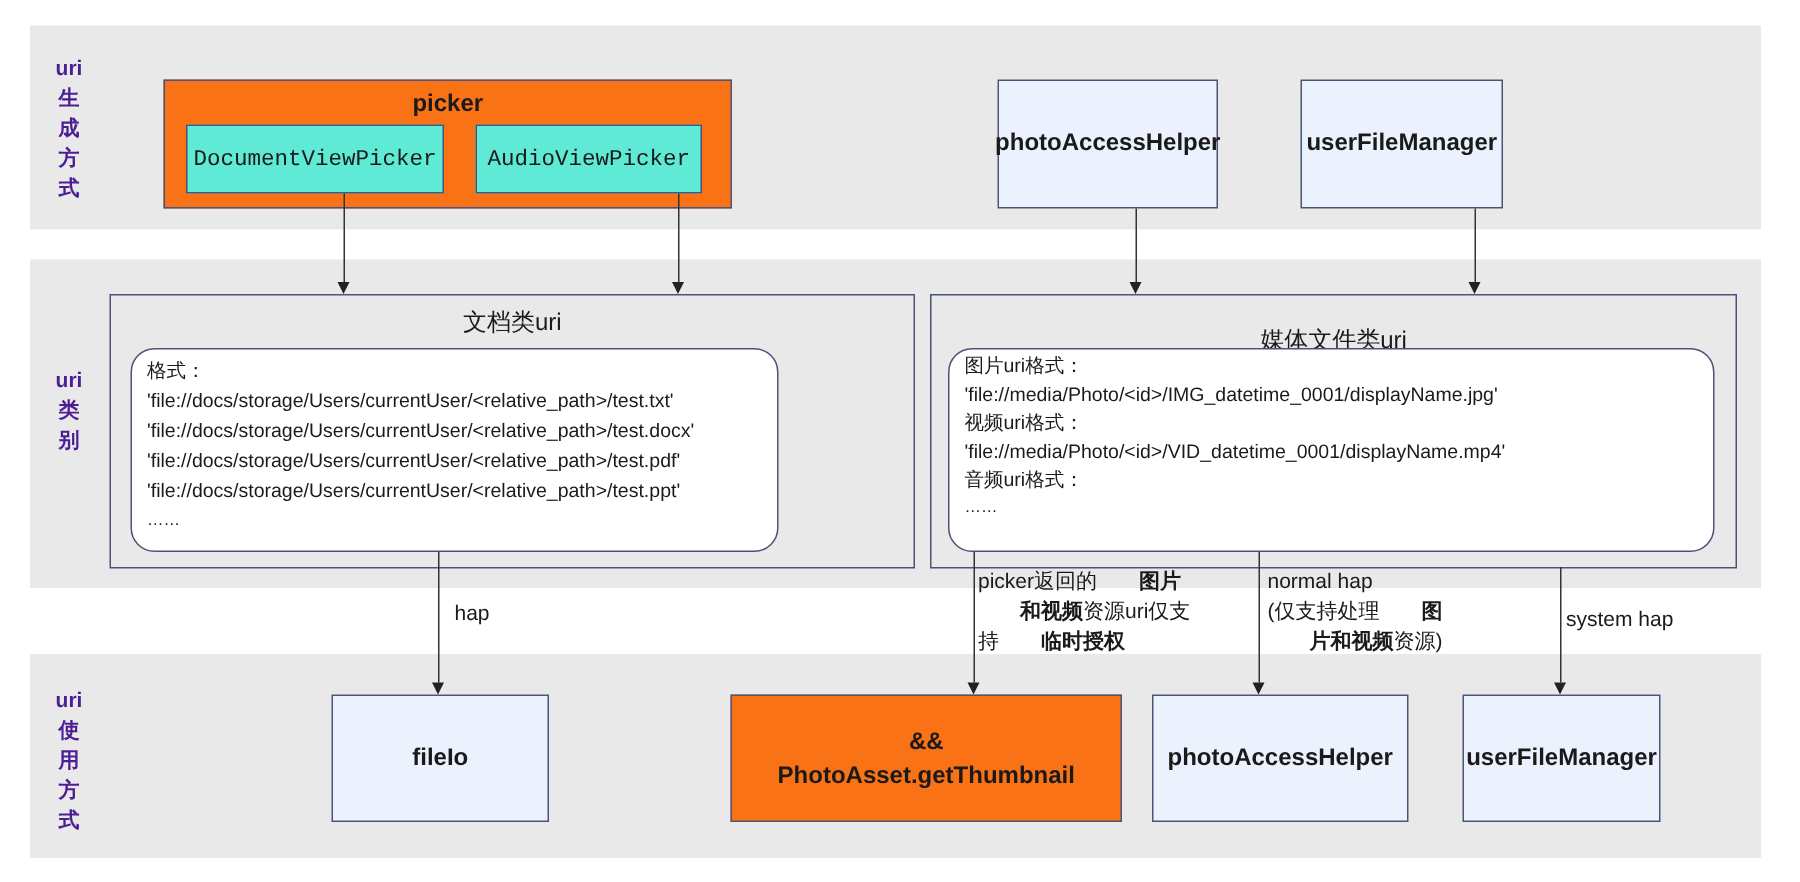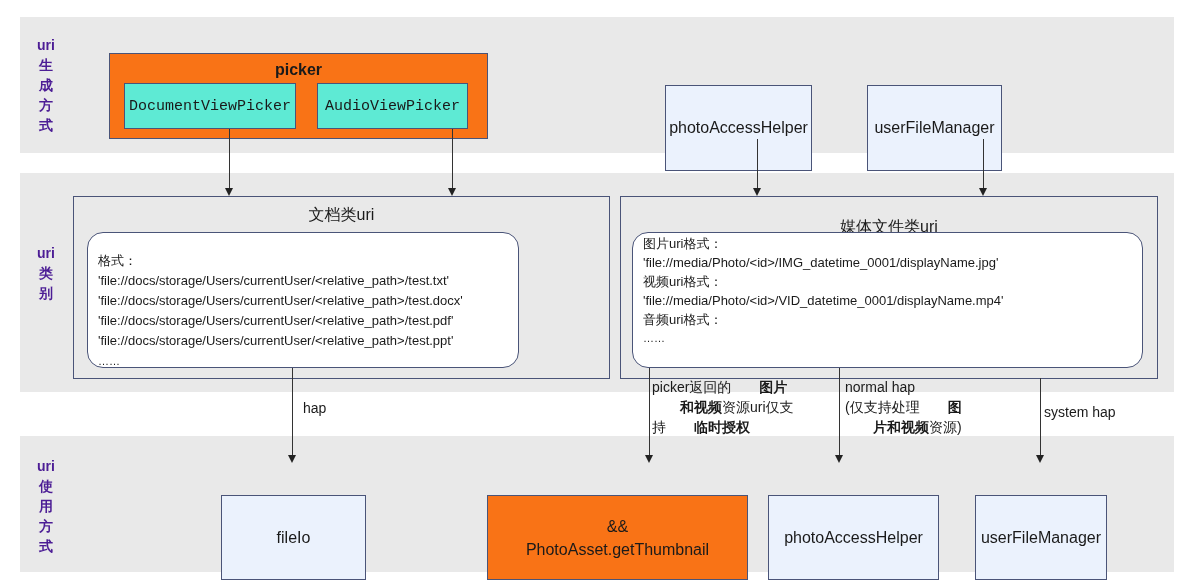--- a/index.html
+++ b/index.html
@@ -5,21 +5,21 @@
   * { box-sizing: border-box; margin: 0; padding: 0; }
   html, body { width: 1200px; height: 588px; background: #ffffff; overflow: hidden; }
   body { position: relative; font-family: "Liberation Sans", "DejaVu Sans", sans-serif; color: #1a1a1a; }
   .abs { position: absolute; }
   .band { position: absolute; left: 20px; width: 1154px; background: #e9e9e9; }
   .band-label { position: absolute; left: 20px; width: 52px; text-align: center; font-weight: bold; font-size: 14px; line-height: 20px; color: #4c1d95; }
   .box { position: absolute; border: 1.5px solid #4a5478; display: flex; align-items: center; justify-content: center; text-align: center; }
   .box.blue { background: #ebf2fd; }
   .box.mint { background: #f97316; }
   .box.white { background: #5eead4; font-family: Liberation Mono, monospace; }
-  .box.bold { font-weight: normal; font-size: 16px; margin-top: 32px; }
+  .box.bold { font-weight: bold; font-size: 16px; }
   .box.normal { font-size: 15px; }
   .group-title { position: absolute; left: 0; right: 0; text-align: center; font-size: 16px; }
   .rounded { position: absolute; background: #fff; border: 1.5px solid #4a5478; border-radius: 16px; font-size: 13px; line-height: 20px; padding: 4px 10px; }
   .rounded div { white-space: nowrap; }
   .vline { position: absolute; width: 1.3px; background: #333; }
   .arrowhead { position: absolute; width: 0; height: 0; border-left: 4.5px solid transparent; border-right: 4.5px solid transparent; border-top: 8px solid #222; }
   .edge-label { position: absolute; font-size: 14px; line-height: 20px; white-space: nowrap; }
   .edge-label b { font-weight: bold; padding-left: 28px; }
 </style>
 </head>
@@ -62,21 +62,21 @@
 <div class="box blue bold" style="left:665px; top:53px; width:147px; height:86px;">
   <span>photoAccessHelper</span>
 </div>
 <div class="box blue bold" style="left:867px; top:53px; width:135px; height:86px;">
   <span>userFileManager</span>
 </div>
 
 <div class="abs" style="left:73px; top:196px; width:537px; height:183px; border:1.5px solid #4a5478; background:#e9e9e9;">
   <div class="group-title" style="top:8px;">文档类uri</div>
 </div>
-<div class="rounded" style="left:87px; top:232px; width:432px; height:136px; padding-top:18px;">
+<div class="rounded" style="left:87px; top:232px; width:432px; height:136px; padding-top:4px;">
   <div>格式：</div>
   <div>'file://docs/storage/Users/currentUser/&lt;relative_path&gt;/test.txt'</div>
   <div>'file://docs/storage/Users/currentUser/&lt;relative_path&gt;/test.docx'</div>
   <div>'file://docs/storage/Users/currentUser/&lt;relative_path&gt;/test.pdf'</div>
   <div>'file://docs/storage/Users/currentUser/&lt;relative_path&gt;/test.ppt'</div>
   <div style="font-size:11px;">……</div>
 </div>
 
 <div class="abs" style="left:620px; top:196px; width:538px; height:183px; border:1.5px solid #4a5478; background:#e9e9e9;">
   <div class="group-title" style="top:20px;">媒体文件类uri</div>

